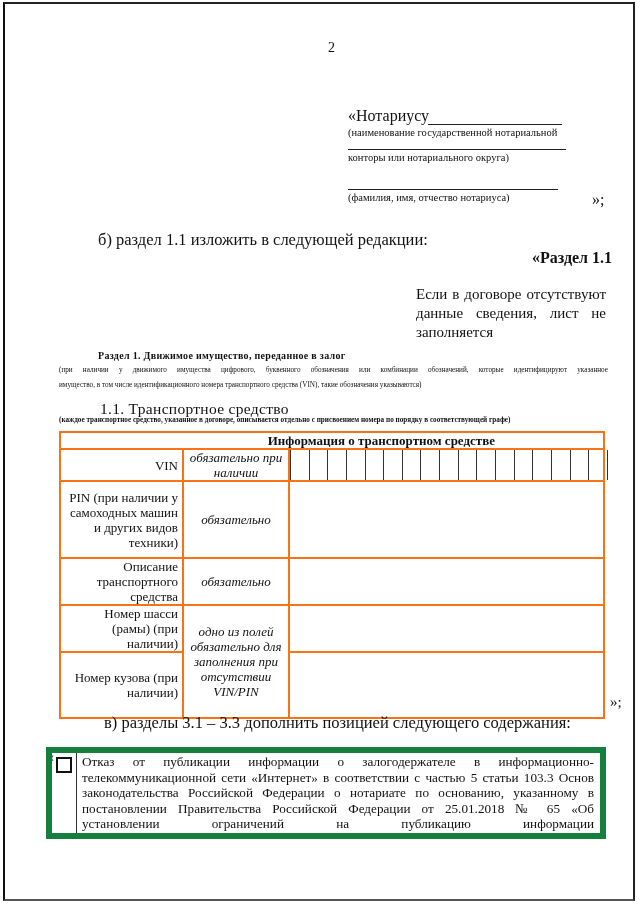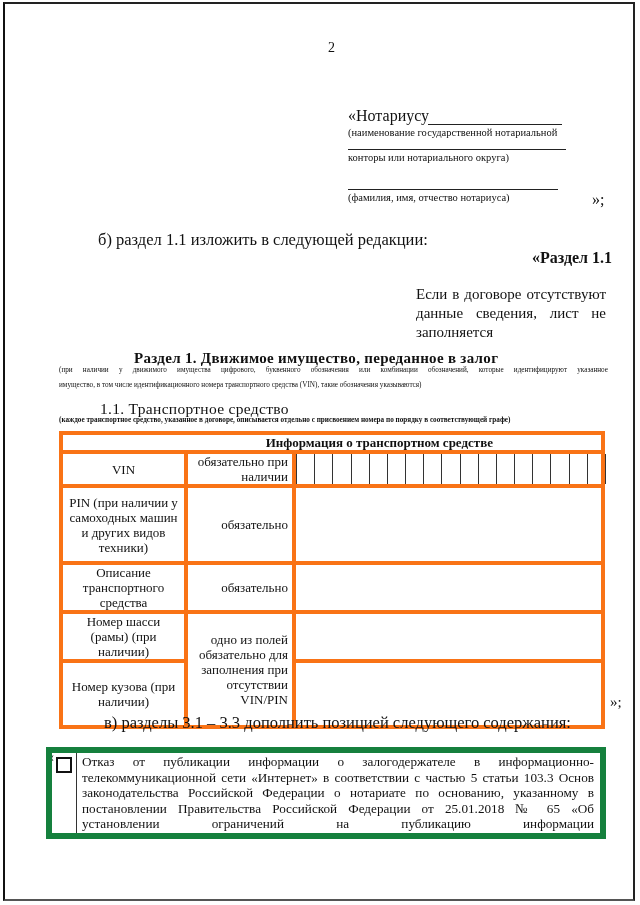--- a/index.html
+++ b/index.html
@@ -15,30 +15,30 @@
   .small-cap { font-size: 10.5px; }
   .notary-hint1 { left: 348px; top: 127px; }
   .notary-line2 { left: 348px; top: 149px; width: 218px; border-bottom: 1px solid #222; }
   .notary-hint2 { left: 348px; top: 152px; }
   .notary-line3 { left: 348px; top: 189px; width: 210px; border-bottom: 1px solid #222; }
   .notary-hint3 { left: 348px; top: 192px; text-align: right; }
   .notary-close { left: 592px; top: 191px; font-size: 16px; }
   .item-b { left: 98px; top: 230px; font-size: 16.5px; }
   .razdel-ref { left: 532px; top: 249px; font-size: 16px; font-weight: bold; }
   .note { left: 416px; top: 285px; width: 190px; font-size: 15px; line-height: 19px; text-align: justify; text-align-last: left; }
-  .sec-title { left: 98px; top: 350px; font-size: 15px; font-weight: bold; letter-spacing: 0.3px; margin-left: 36px; }
+  .sec-title { left: 98px; top: 350px; font-size: 10px; font-weight: bold; letter-spacing: 0.3px; }
   .sec-sub1 { left: 59px; top: 366px; width: 549px; font-size: 7.2px; text-align: justify; text-align-last: justify; }
   .sec-sub2 { left: 59px; top: 381px; font-size: 7.2px; }
   .sub-title { left: 100px; top: 400px; font-size: 15.5px; font-weight: normal; letter-spacing: 0.3px; }
   .sub-sub { left: 59px; top: 416px; font-size: 7.2px; font-weight: bold; }
   table.vt { position: absolute; left: 59px; top: 431px; width: 546px; border-collapse: collapse; font-size: 13px; }
-  table.vt td { border: 4px solid #f97316; padding: 0 4px; vertical-align: middle; line-height: 15px; }
+  table.vt td { border: 2px solid #f97316; padding: 0 4px; vertical-align: middle; line-height: 15px; }
   .hdr { text-align: right; font-weight: bold; font-size: 13px; height: 14px; padding-right: 108px !important; }
-  .c1 { width: 113px; text-align: center; }
-  .c2 { width: 96px; text-align: right; }
+  .c1 { width: 113px; text-align: right; }
+  .c2 { width: 96px; text-align: center; font-style: italic; }
   .vin-wrap { padding: 0 !important; }
   .vin-grid { display: flex; height: 30px; margin-right: -5px; border-right: 1px solid #333; }
   .vin-cell { flex: 1; border-left: 1px solid #333; }
   .table-close { left: 610px; top: 694px; font-size: 15px; }
   .item-c { left: 96px; top: 713px; font-size: 16.5px; margin-left: 8px; }
   .quote-open { left: 47px; top: 750px; font-size: 14px; }
   .optbox { position: absolute; left: 46px; top: 747px; width: 548px; height: 80px; border: 6px solid #15803d; }
   .cb-cell { position: absolute; left: 0; top: 0; width: 24px; height: 80px; border-right: 1px solid #333; }
   .checkbox { position: absolute; left: 4px; top: 4px; width: 12px; height: 12px; border: 2px solid #111; }
   .opt-text { position: absolute; left: 30px; top: 1px; width: 512px; font-size: 13.2px; line-height: 15.5px; text-align: justify; text-align-last: justify; }

